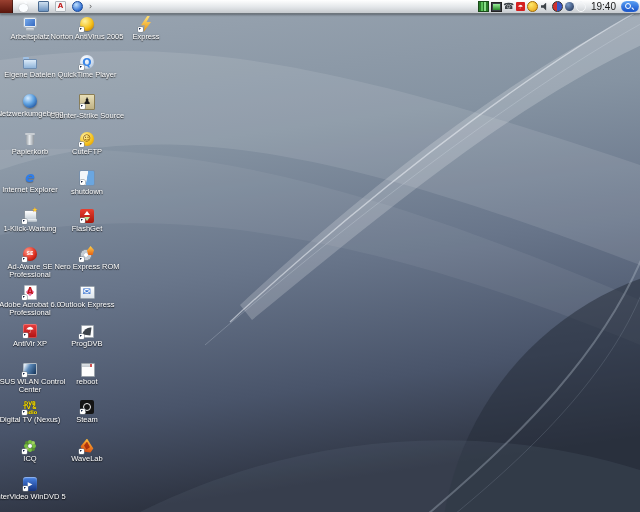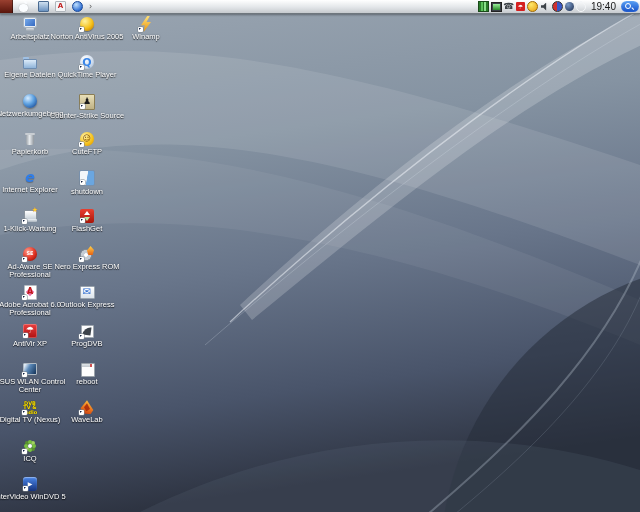--- a/index.html
+++ b/index.html
@@ -304,29 +304,35 @@
           <div class="art art-progdvb">
             <span class="sc-overlay"></span>
           </div>
           <div class="label">ProgDVB</div>
         </div>
         <div class="cell">
           <div class="art art-reboot"></div>
           <div class="label">reboot</div>
         </div>
         <div class="cell">
+          <div class="art art-steam">
+            <span class="sc-overlay"></span>
+          </div>
+          <div class="label">Steam</div>
+        </div>
+        <div class="cell">
           <div class="art art-wavelab">
             <span class="sc-overlay"></span>
           </div>
           <div class="label">WaveLab</div>
         </div>
       </div>
     <div class="col" id="col2">
         <div class="cell">
           <div class="art art-winamp">
             <span class="sc-overlay"></span>
           </div>
-          <div class="label">Winamp</div>
+          <div class="label">Express</div>
         </div>
       </div>
   </div>
 
 </div>
 
 </body></html>

